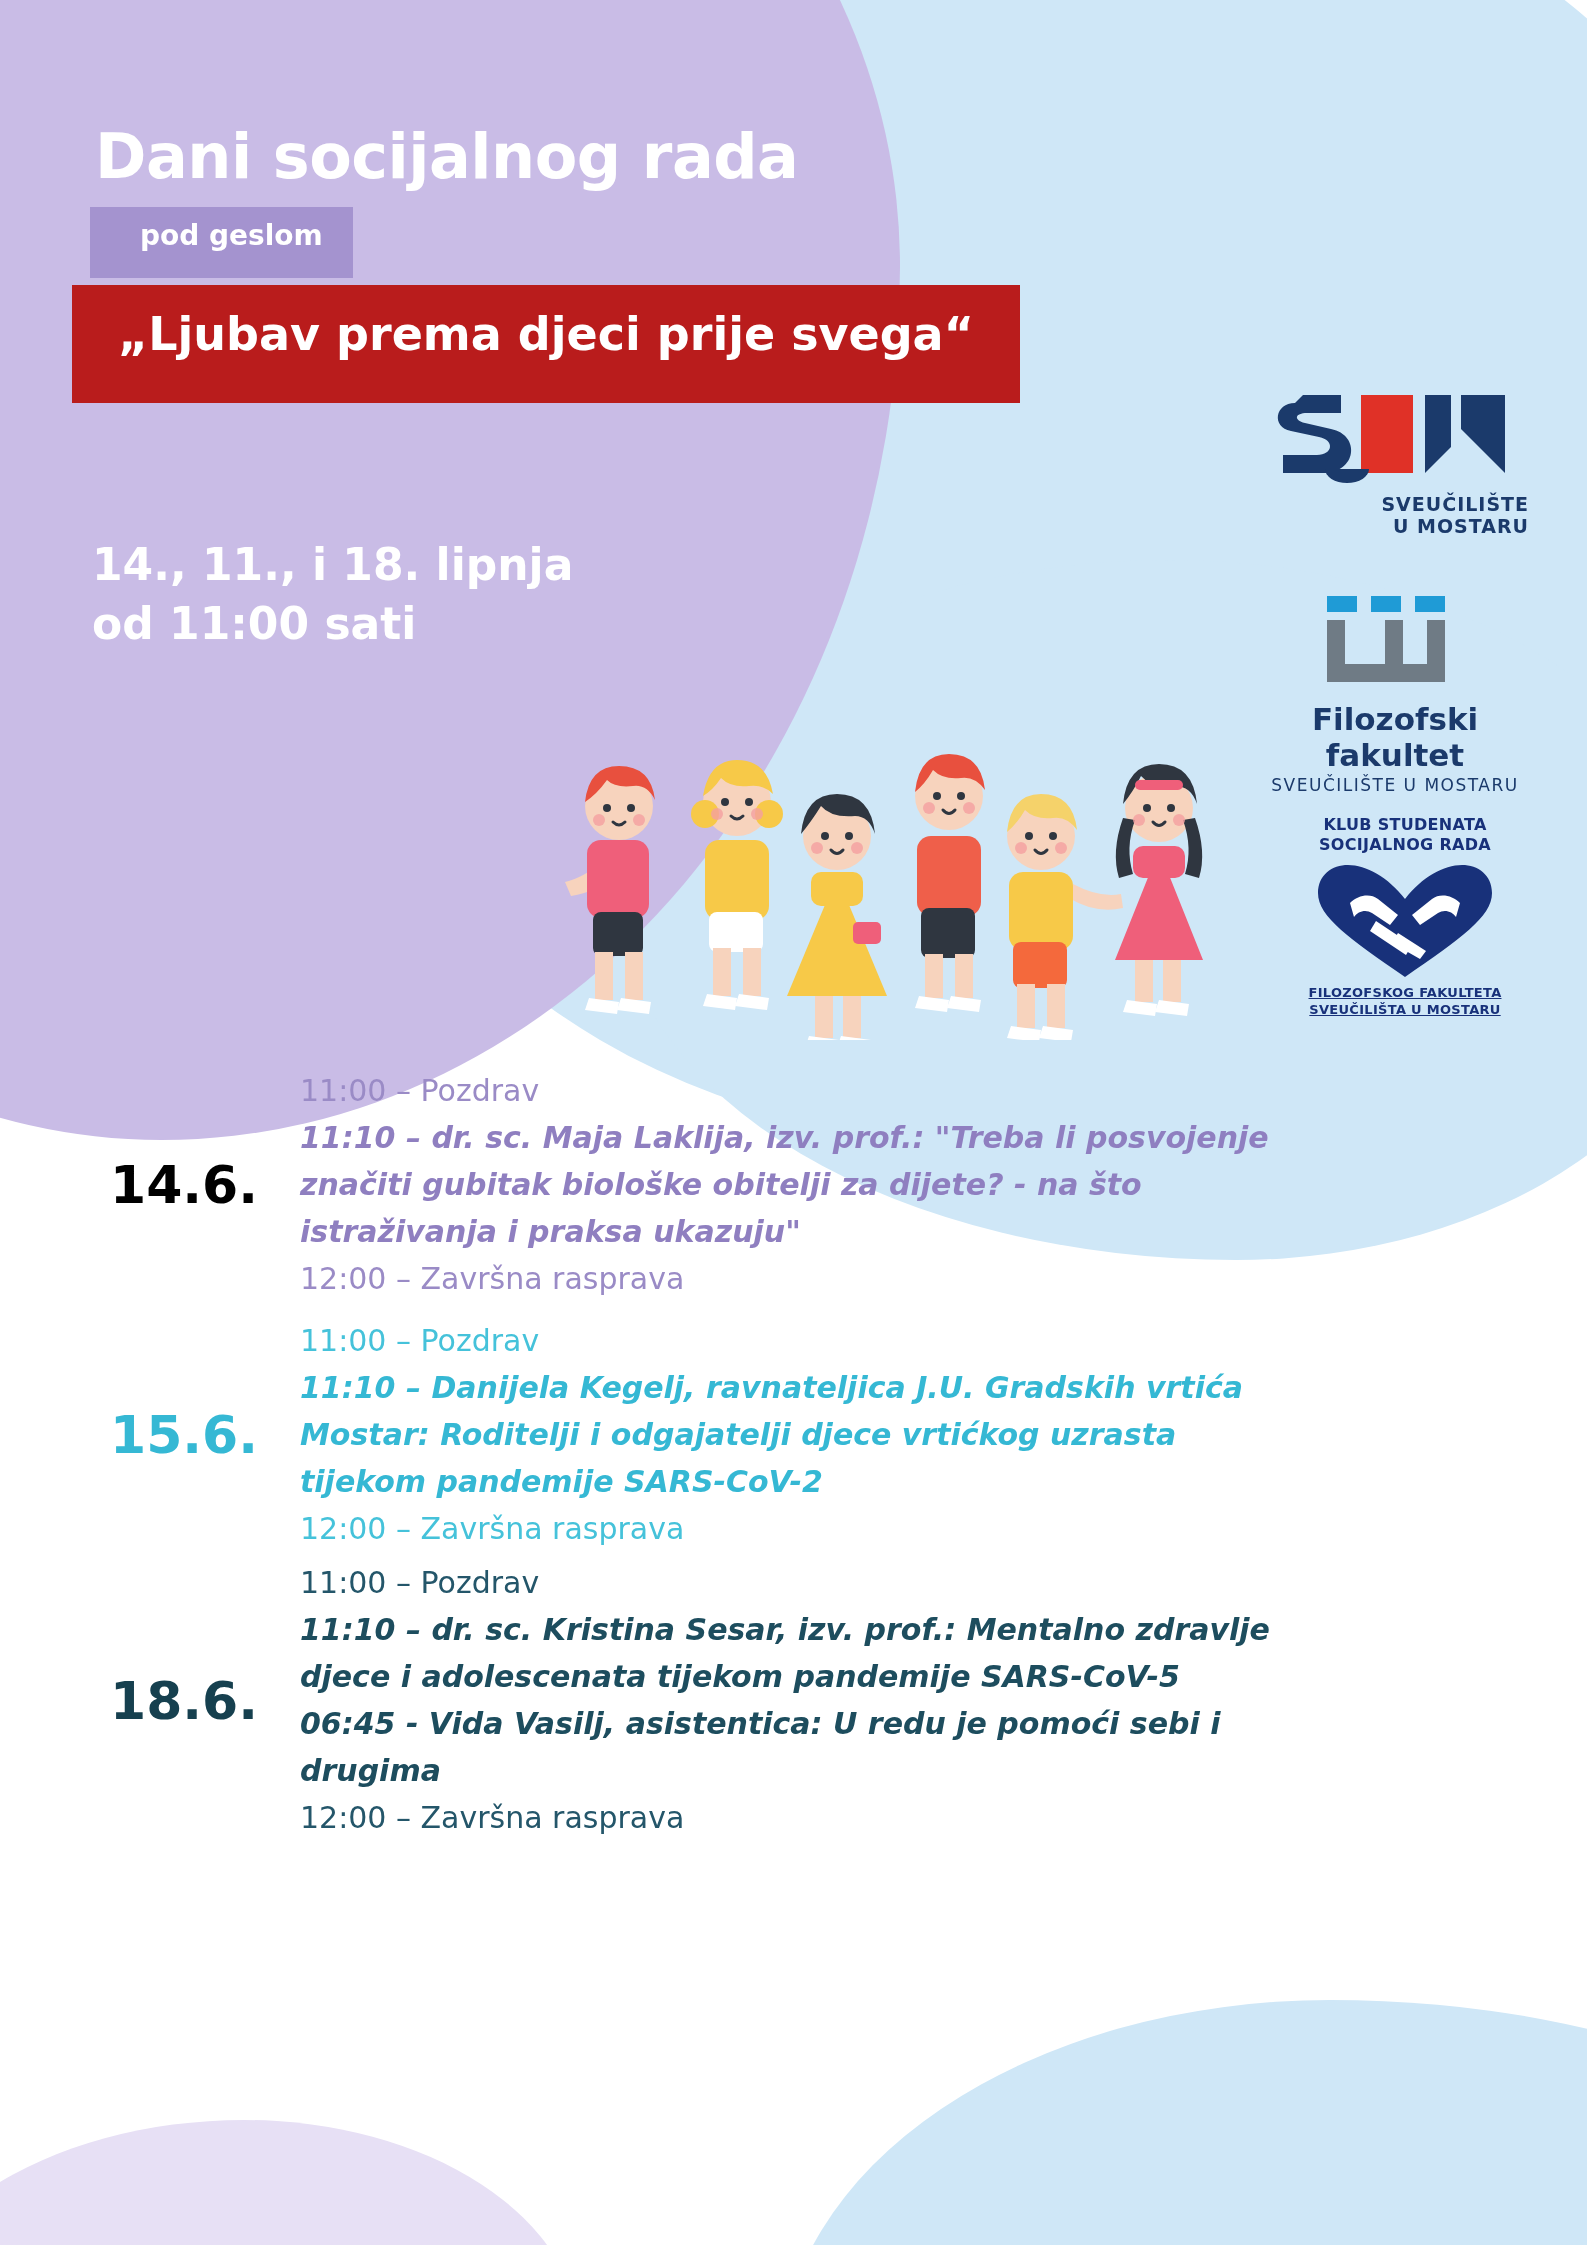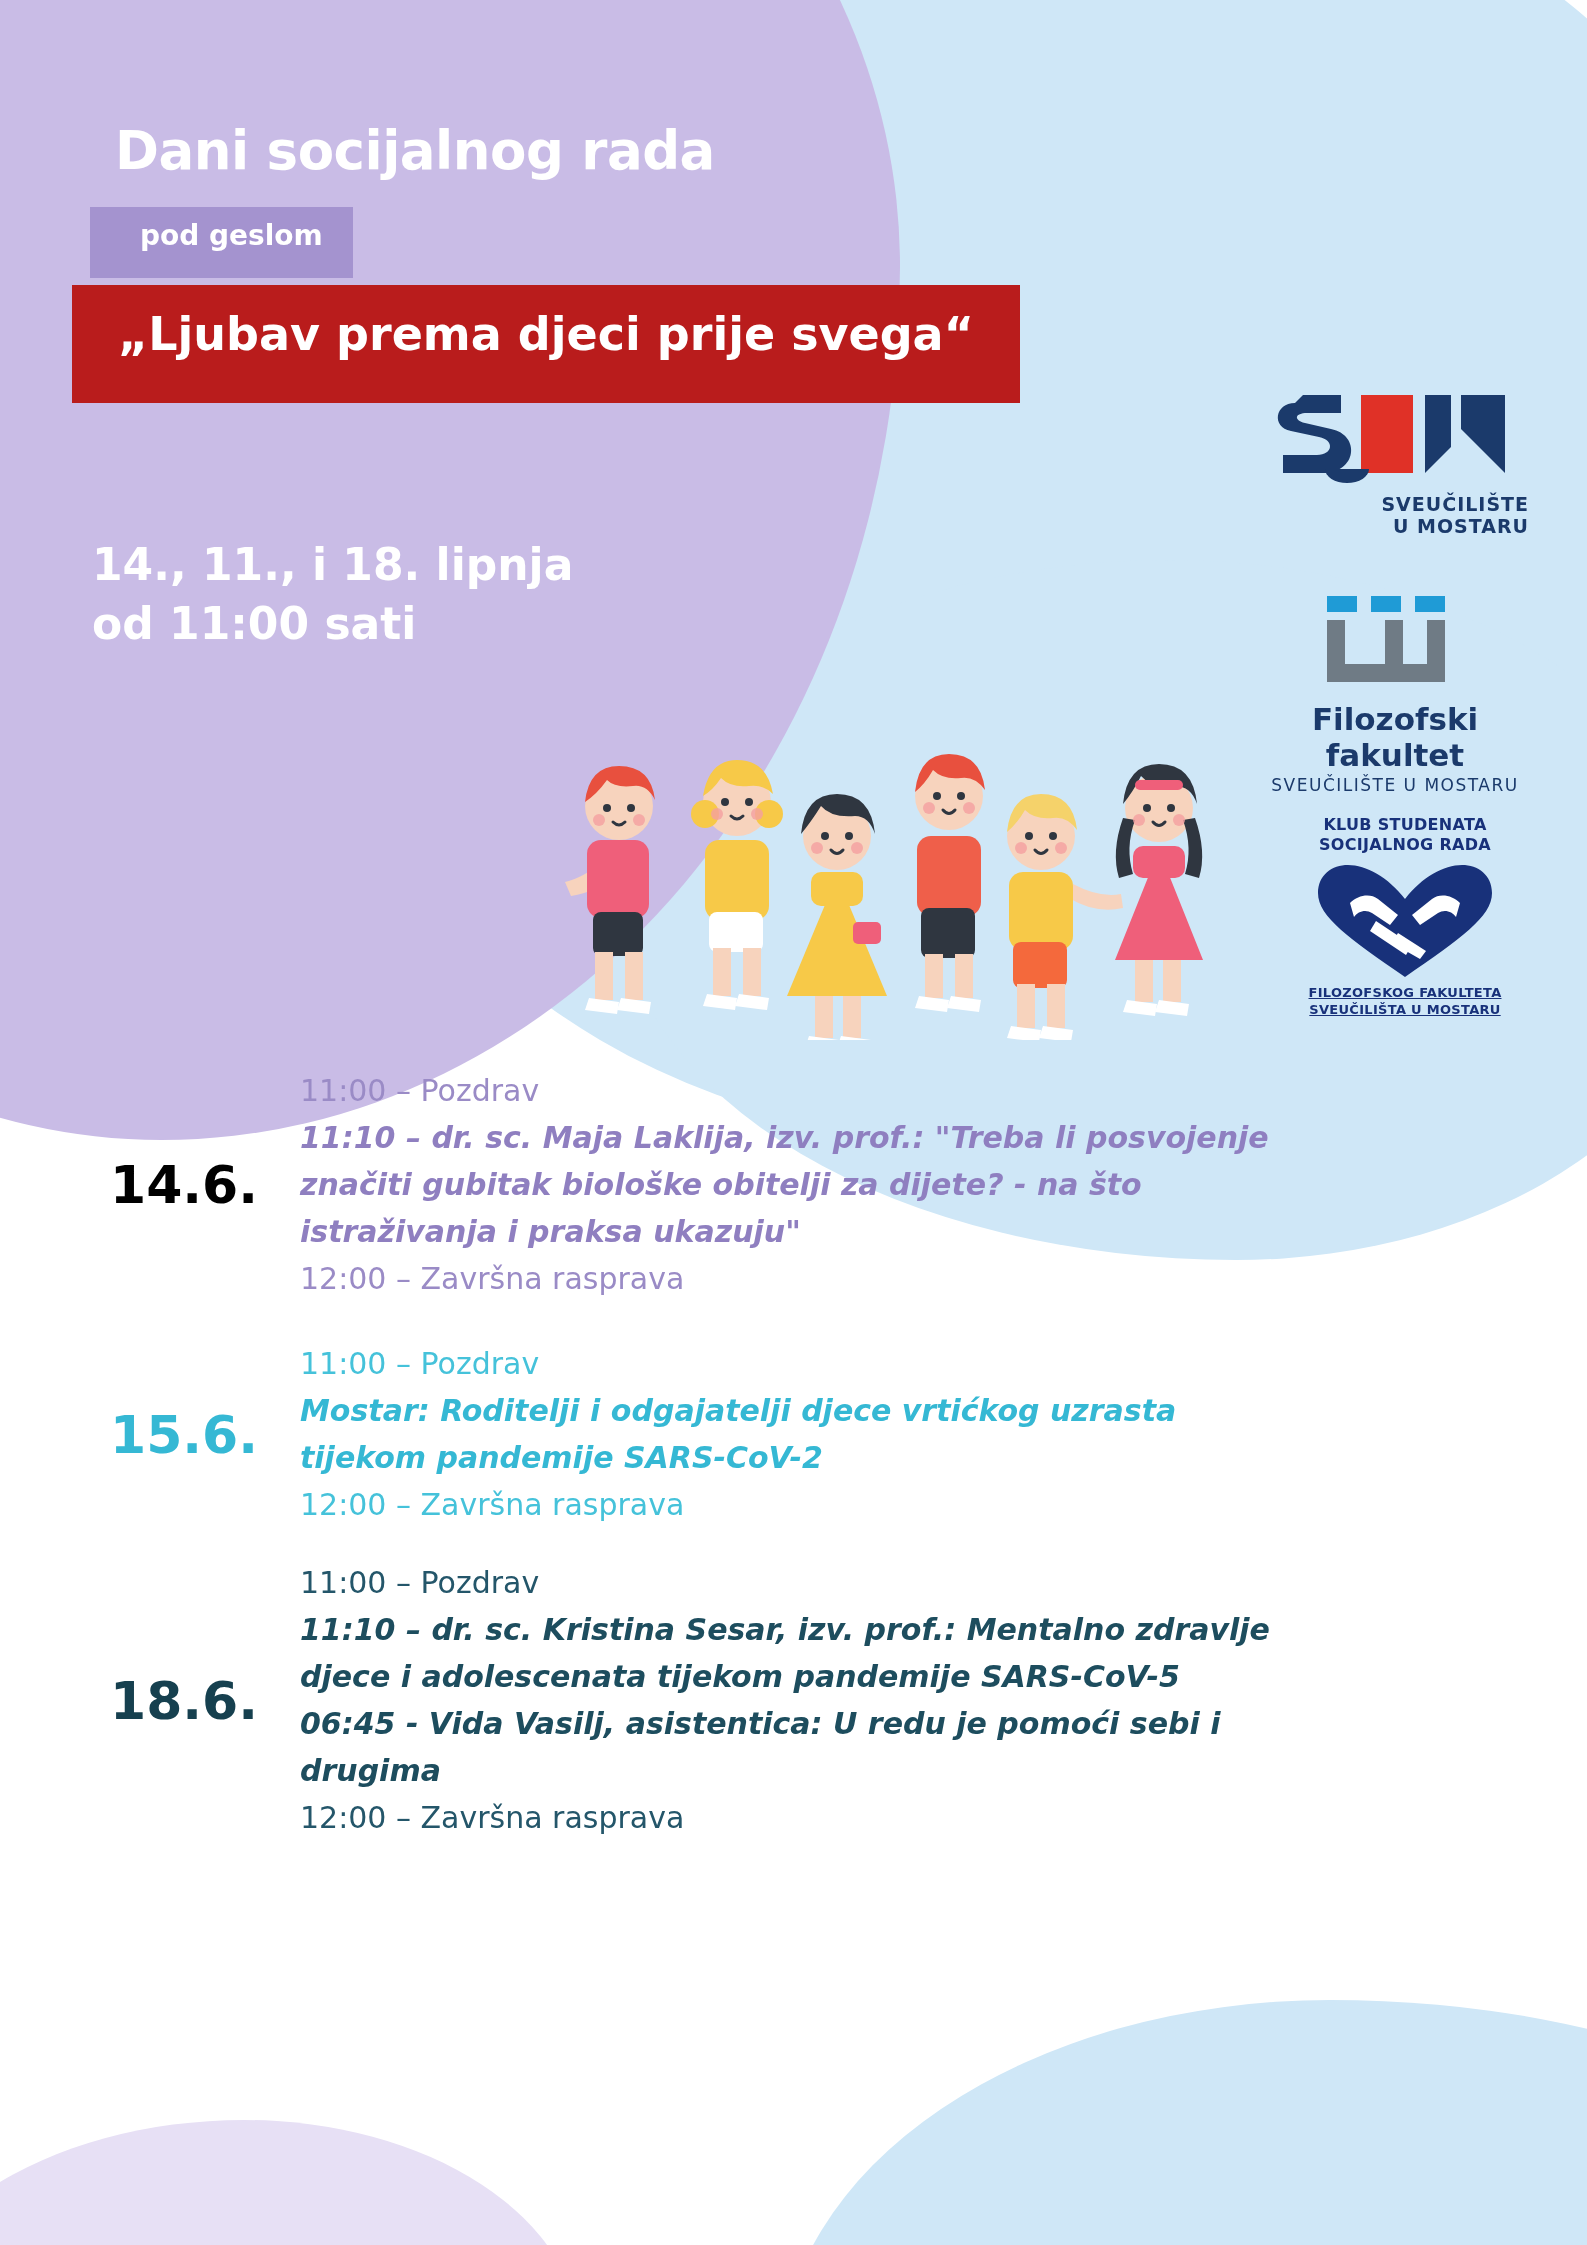--- a/index.html
+++ b/index.html
@@ -70,26 +70,25 @@
 
   
   .content {
     position: relative;
     z-index: 2;
   }
   .title-main {
     position: absolute;
     left: 95px;
     top: 120px;
-    font-size: 53px;
+    font-size: 62px;
     font-weight: bold;
     color: #ffffff;
     letter-spacing: -0.5px;
     white-space: nowrap;
-    margin-left: 20px;
   }
   .motto-tag {
     position: absolute;
     left: 90px;
     top: 207px;
     background: #a493cf;
     color: #ffffff;
     font-size: 28px;
     font-weight: bold;
     padding: 12px 30px 26px 50px;
@@ -445,20 +444,21 @@
         <div class="line strong">značiti gubitak biološke obitelji za dijete? - na što</div>
         <div class="line strong">istraživanja i praksa ukazuju"</div>
         <div class="line plain">12:00 – Završna rasprava</div>
       </div>
     </div>
 
     <div class="day day-2">
       <div class="day-label">15.6.</div>
       <div class="day-lines">
         <div class="line plain">11:00 – Pozdrav</div>
+        <div class="line strong">11:10 – Danijela Kegelj, ravnateljica J.U. Gradskih vrtića</div>
         <div class="line strong">Mostar: Roditelji i odgajatelji djece vrtićkog uzrasta</div>
         <div class="line strong">tijekom pandemije SARS-CoV-2</div>
         <div class="line plain">12:00 – Završna rasprava</div>
       </div>
     </div>
 
     <div class="day day-3">
       <div class="day-label">18.6.</div>
       <div class="day-lines">
         <div class="line plain">11:00 – Pozdrav</div>

